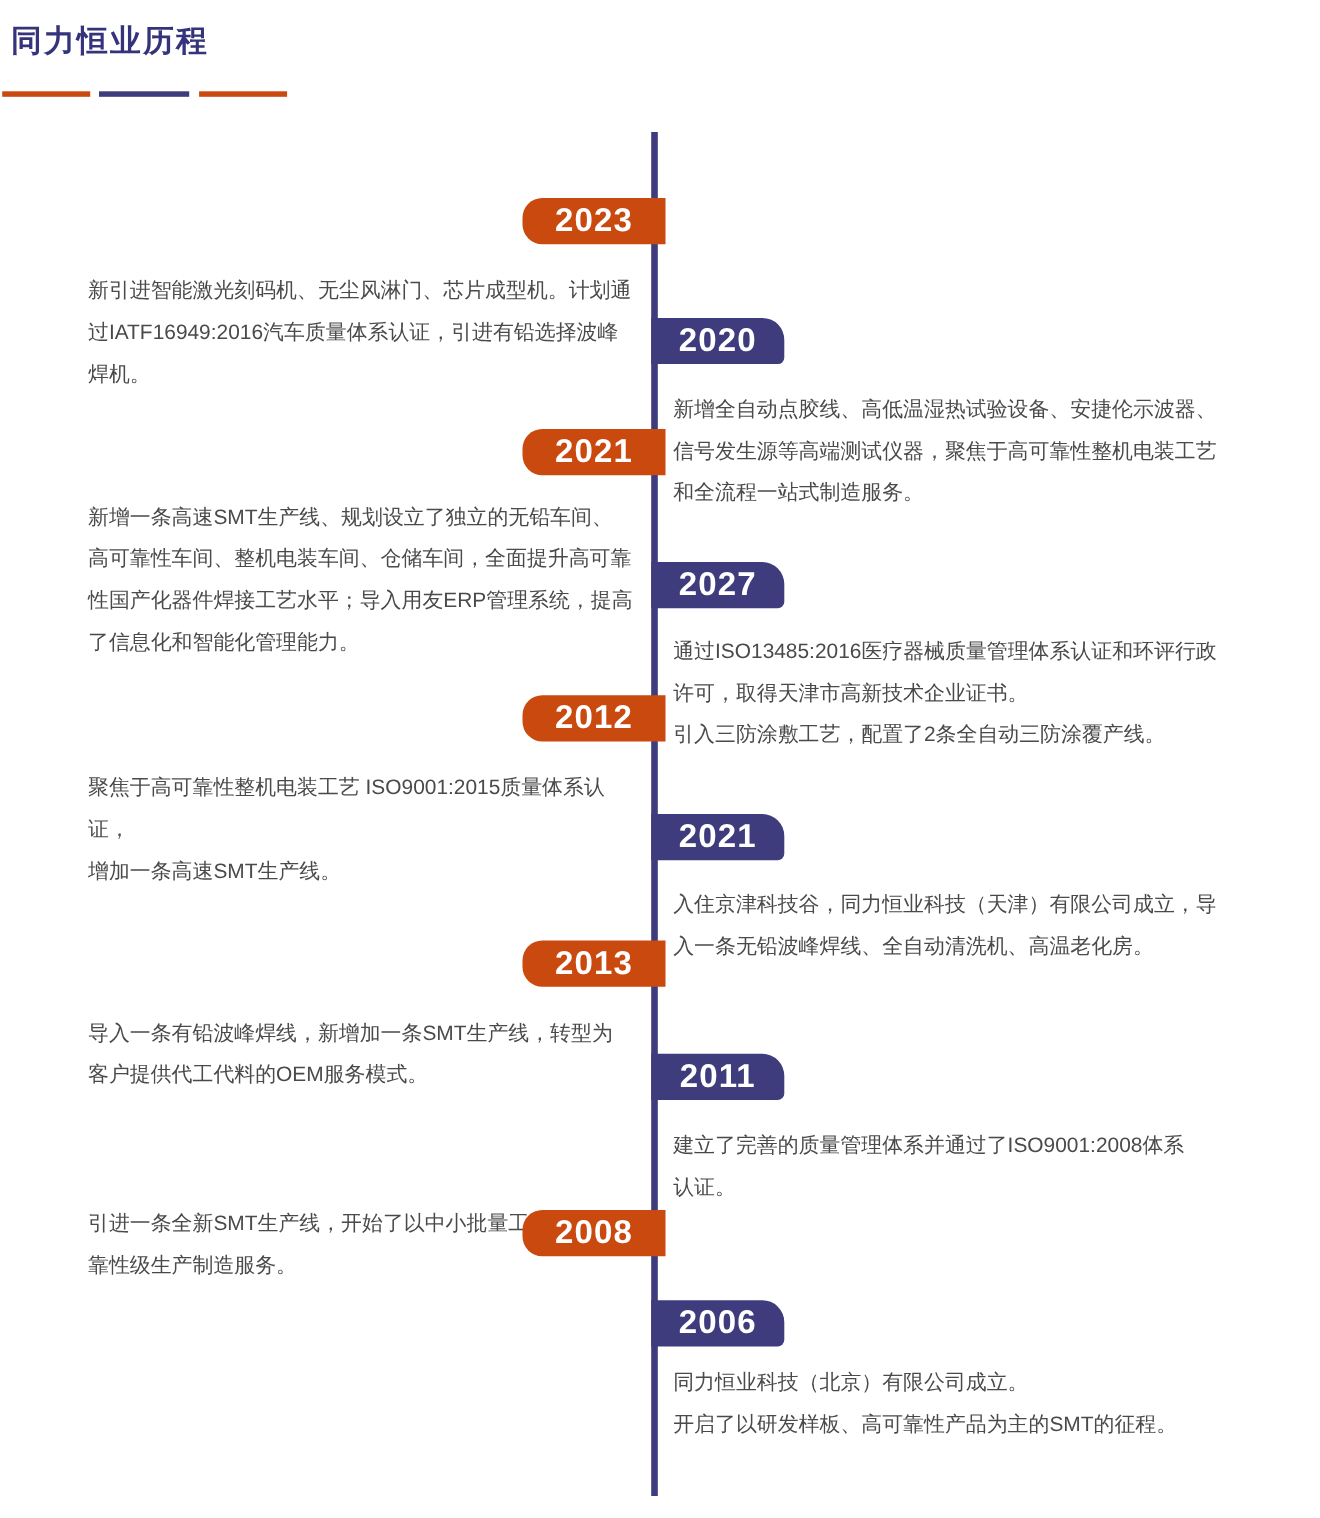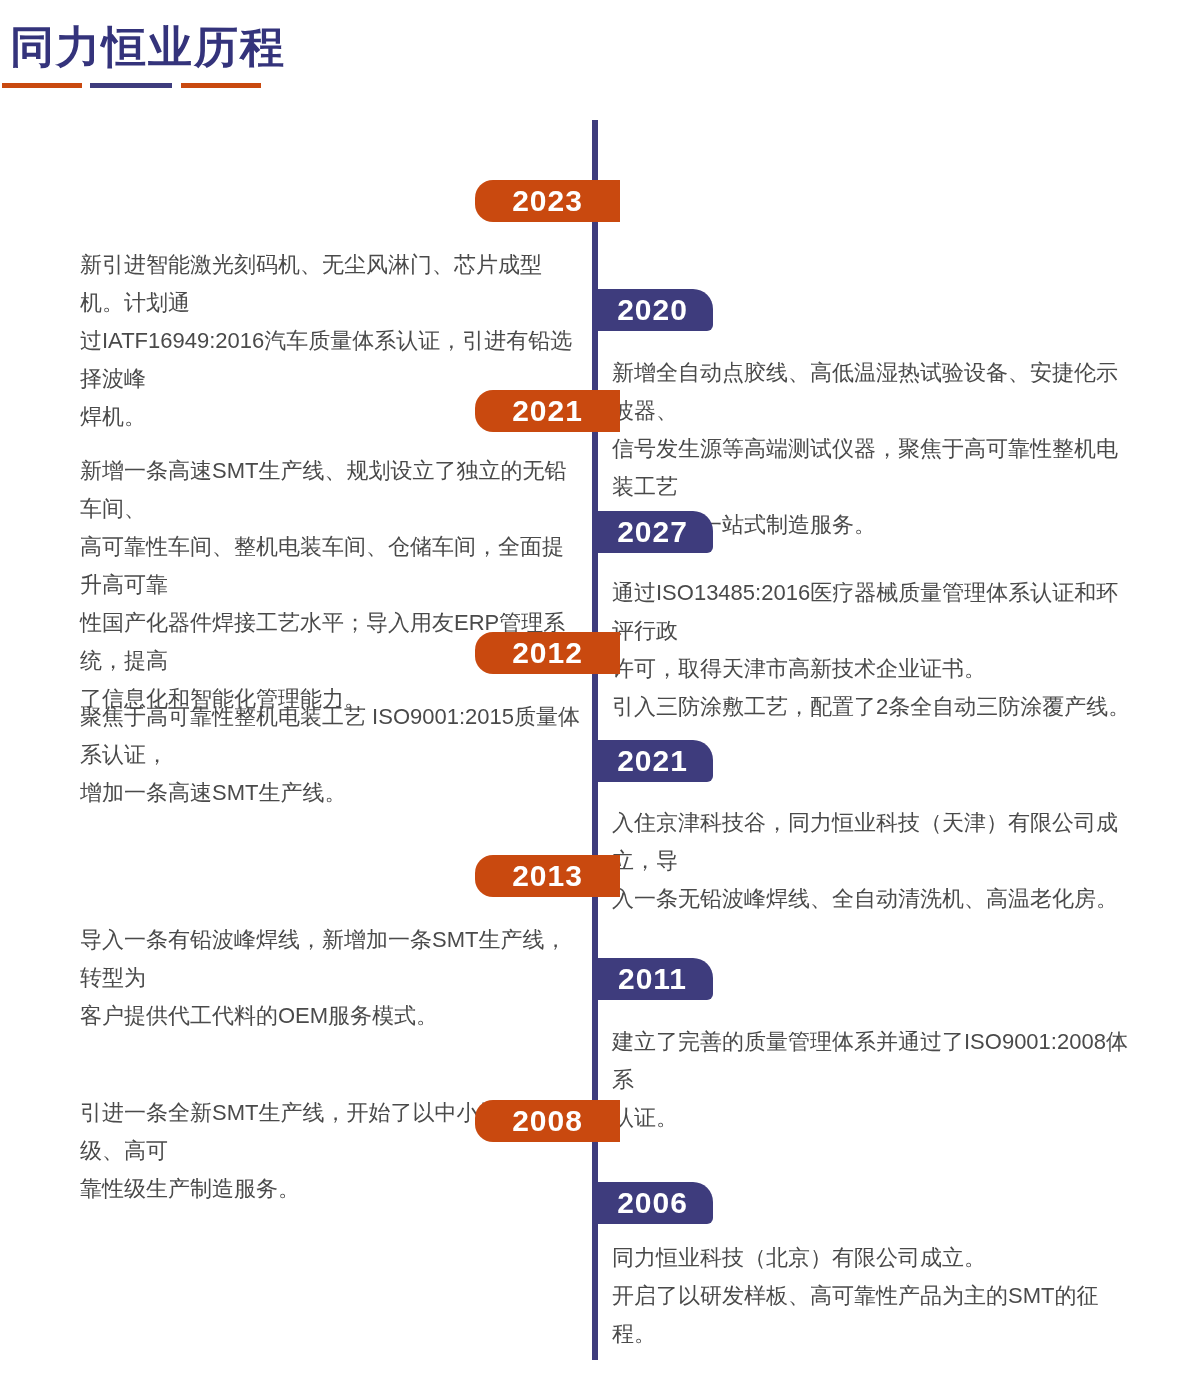--- a/index.html
+++ b/index.html
@@ -7,39 +7,39 @@
     --purple:#3E3C7D;
     --title:#34337B;
     --body:#4A4A4A;
   }
   html,body{margin:0;padding:0;background:#ffffff;}
   .canvas{
     position:relative;width:1200px;height:1380px;background:#ffffff;overflow:hidden;
     font-family:"Liberation Sans","DejaVu Sans",sans-serif;
   }
   .title{
-    position:absolute;left:10px;top:18px;font-size:44px;font-weight:bold;
+    position:absolute;left:10px;top:18px;font-size:28px;font-weight:bold;
     color:var(--title);letter-spacing:2px;
   }
   .bar{position:absolute;top:83px;height:5px;}
   .bar.b1{left:2px;width:80px;background:var(--orange);}
   .bar.b2{left:90px;width:82px;background:var(--purple);}
   .bar.b3{left:181px;width:80px;background:var(--orange);}
   .tline{
     position:absolute;left:592px;top:120px;width:6px;height:1240px;
     background:var(--purple);z-index:1;
   }
   .badge{
     position:absolute;height:42px;line-height:42px;text-align:center;
     color:#ffffff;font-size:30px;font-weight:bold;z-index:2;letter-spacing:1px;
   }
-  .badge.left{left:475px;width:145px;background:var(--orange);border-radius:18px 0 0 18px;}
+  .badge.left{left:475px;width:130px;background:var(--orange);border-radius:18px 0 0 18px;}
   .badge.right{left:592px;width:121px;background:var(--purple);border-radius:0 20px 6px 0;}
   .entry{
-    position:absolute;font-size:22px;line-height:38px;color:var(--body);
+    position:absolute;font-size:19px;line-height:38px;color:var(--body);
     white-space:pre-line;z-index:1;
   }
   .entry.left{left:80px;width:505px;}
   .entry.right{left:612px;width:525px;}
 </style>
 </head>
 <body>
 
 <div class="canvas">
 

